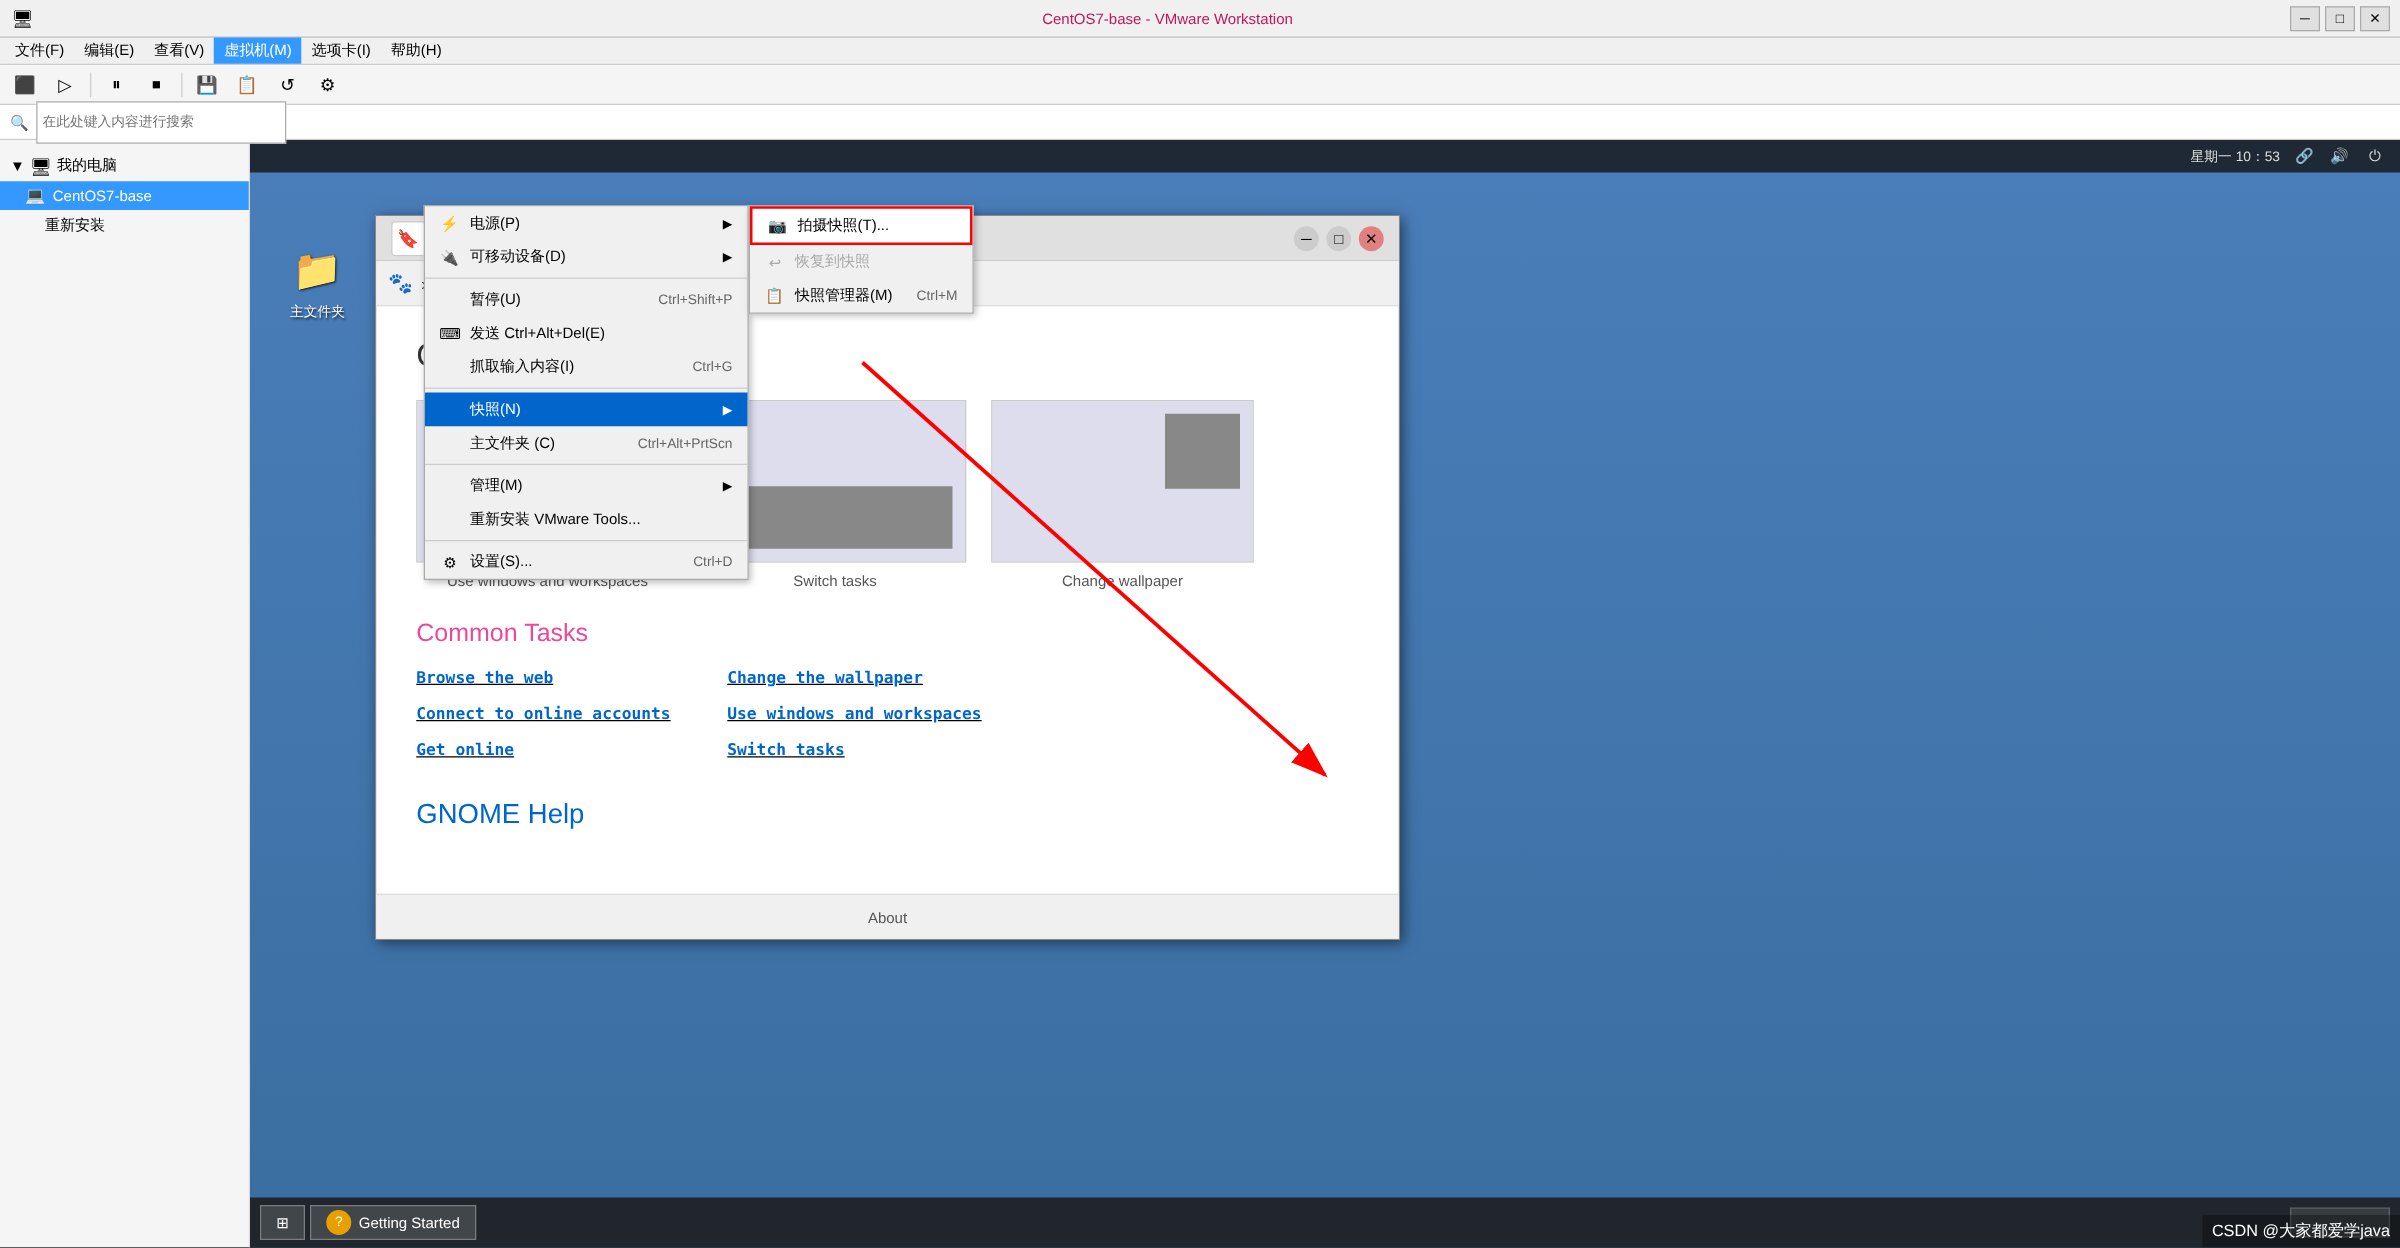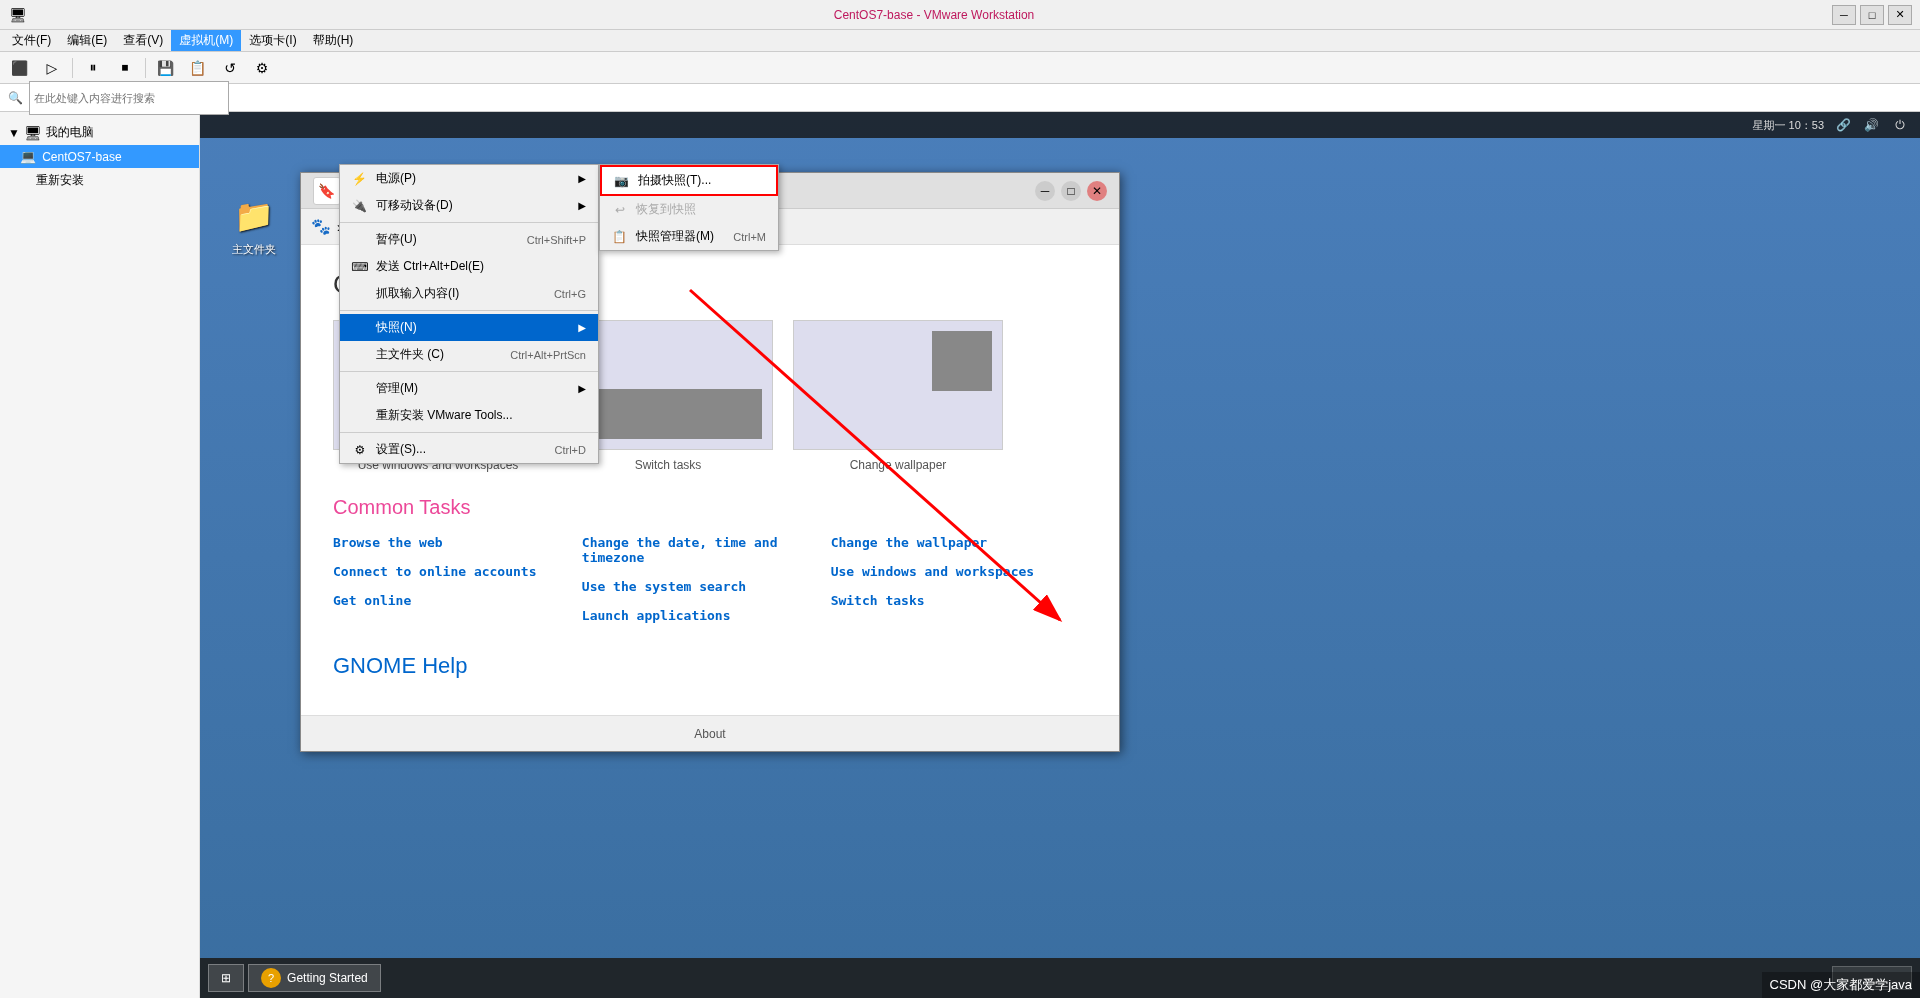--- a/index.html
+++ b/index.html
@@ -269,20 +269,21 @@
       color: #ec4899;
       margin-bottom: 16px;
     }
     .task-links {
       display: flex;
       gap: 0;
       margin-bottom: 8px;
     }
     .task-col {
       width: 33%;
+      text-decoration: underline;
     }
     .task-link {
       color: #0066cc;
       font-size: 13px;
       font-family: monospace;
       font-weight: bold;
       cursor: pointer;
       display: block;
       margin-bottom: 14px;
       text-decoration: none;
@@ -638,25 +639,20 @@
         </div>
 
         <div class="section-title">Common Tasks</div>
         <div class="task-links">
           <div class="task-col">
             <a class="task-link">Browse the web</a>
             <a class="task-link">Connect to online accounts</a>
             <a class="task-link">Get online</a>
           </div>
           <div class="task-col">
-            <a class="task-link">Change the date, time and timezone</a>
-            <a class="task-link">Use the system search</a>
-            <a class="task-link">Launch applications</a>
-          </div>
-          <div class="task-col">
             <a class="task-link">Change the wallpaper</a>
             <a class="task-link">Use windows and workspaces</a>
             <a class="task-link">Switch tasks</a>
           </div>
         </div>
         <div class="gnome-help-title">GNOME Help</div>
       </div>
 
       <div id="gnome-footer">
         <span>About</span>

